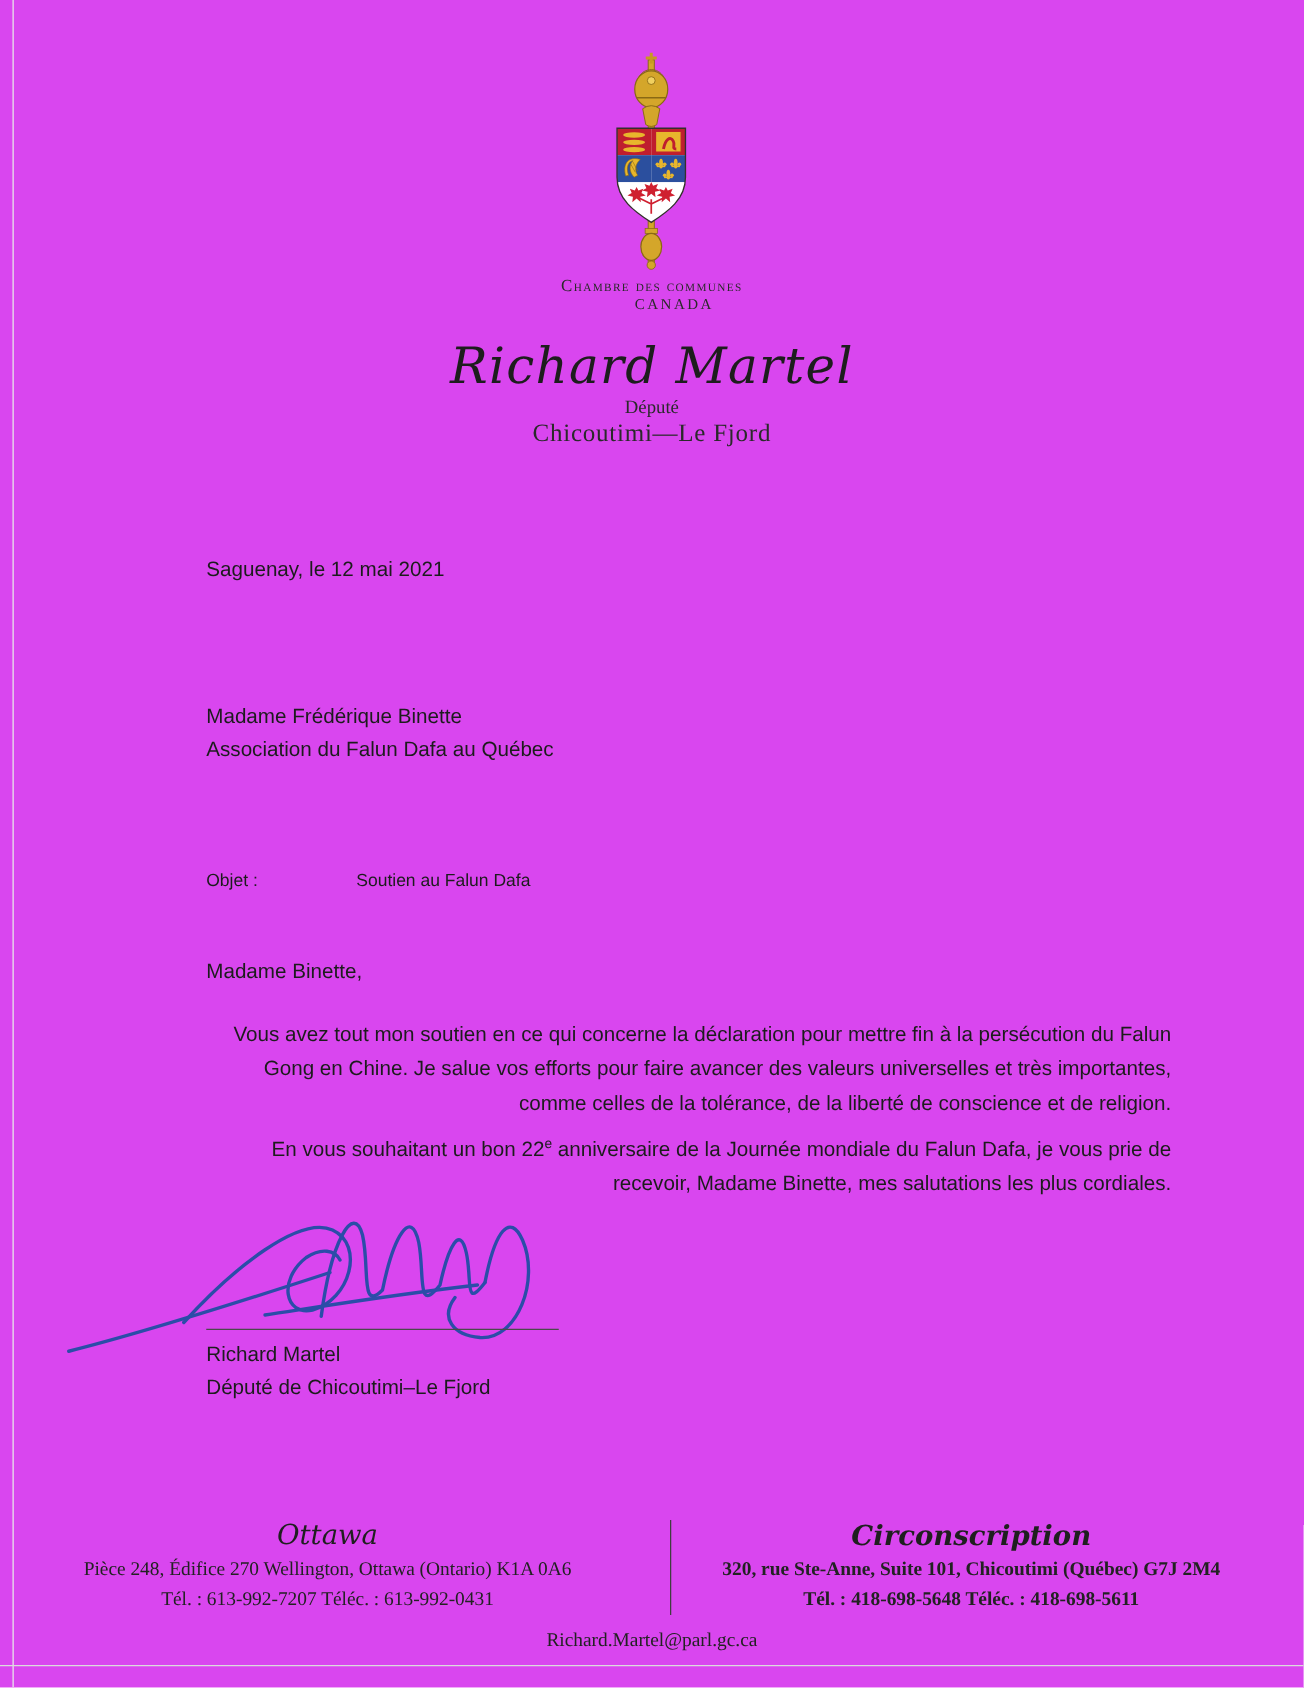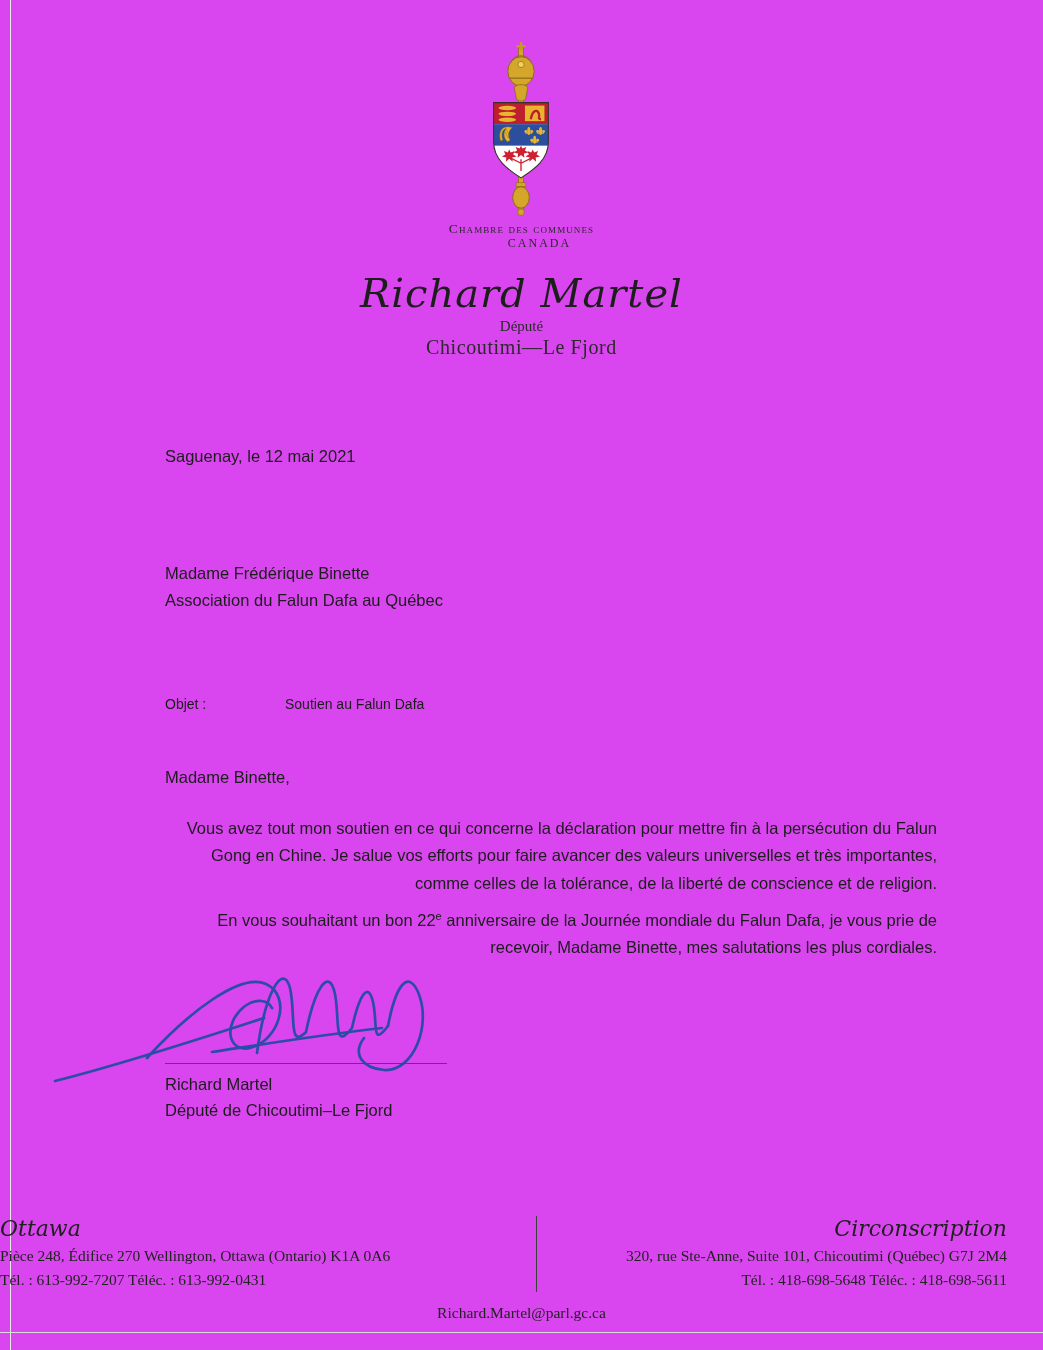--- a/index.html
+++ b/index.html
@@ -40,22 +40,22 @@
   .para2{top:907px;}
   .para sup{font-size:11px;line-height:0;}
 
   
   .signature-svg{position:absolute;left:52px;top:956px;width:402px;height:136px;}
   .signature-line{position:absolute;left:165px;top:1063px;width:282px;height:0;border-top:1.6px solid #4a4a4a;}
   .signer-name{position:absolute;top:1075px;left:165px;font-size:16.5px;}
   .signer-title{position:absolute;top:1101px;left:165px;font-size:16.5px;}
 
   
-  .footer-col-left{position:absolute;left:0;top:1214px;width:524px;text-align:left;}
-  .footer-col-right{position:absolute;left:547px;top:1214px;width:460px;text-align:right;}
+  .footer-col-left{position:absolute;left:0;top:1214px;width:524px;text-align:center;}
+  .footer-col-right{position:absolute;left:547px;top:1214px;width:460px;text-align:center;font-weight:bold;}
   .footer-script{font-family:"DejaVu Serif",serif;font-style:italic;font-size:22px;color:#1f1f1f;line-height:30px;}
   .footer-addr{font-family:"Liberation Serif",serif;font-size:15.5px;color:#222;line-height:24px;}
   .footer-divider{position:absolute;left:536px;top:1216px;width:1px;height:76px;background:#3f3f3f;}
   .footer-email{position:absolute;left:0;top:1304px;width:1043px;text-align:center;font-family:"Liberation Serif",serif;font-size:15.5px;color:#222;}
 </style>
 </head>
 <body>
 
 <div class="page">
   <div class="scan-edge-left"></div>

